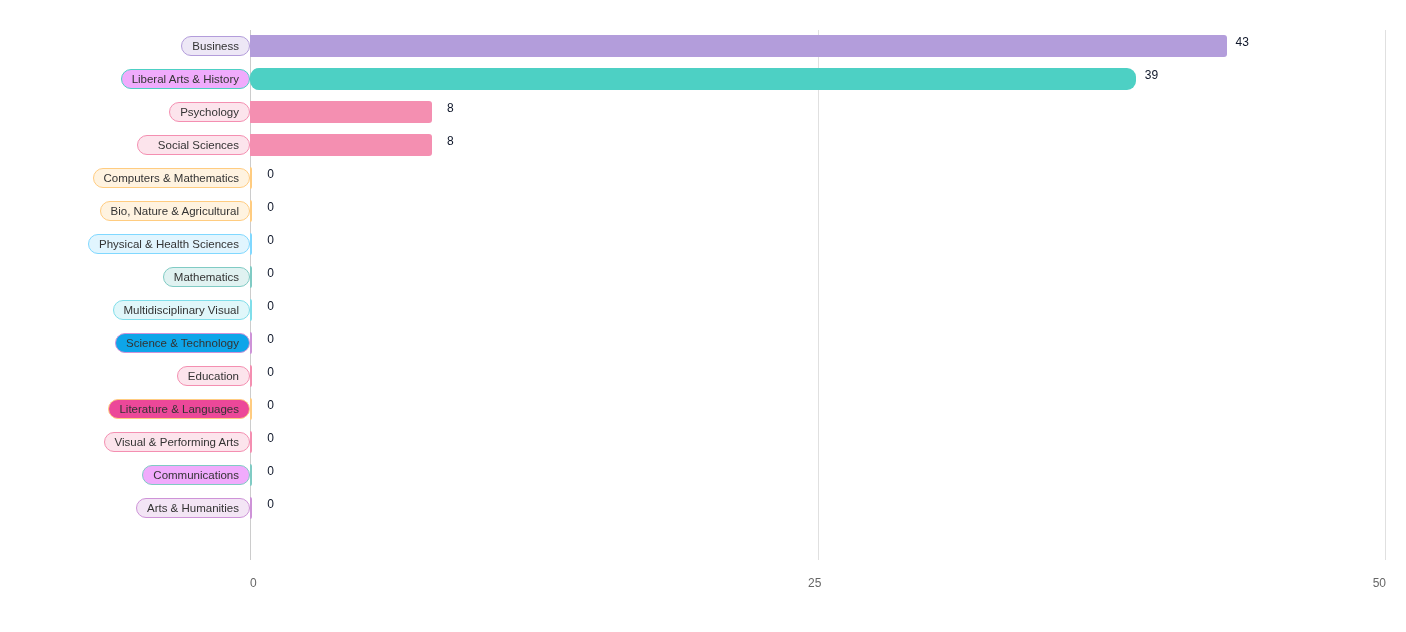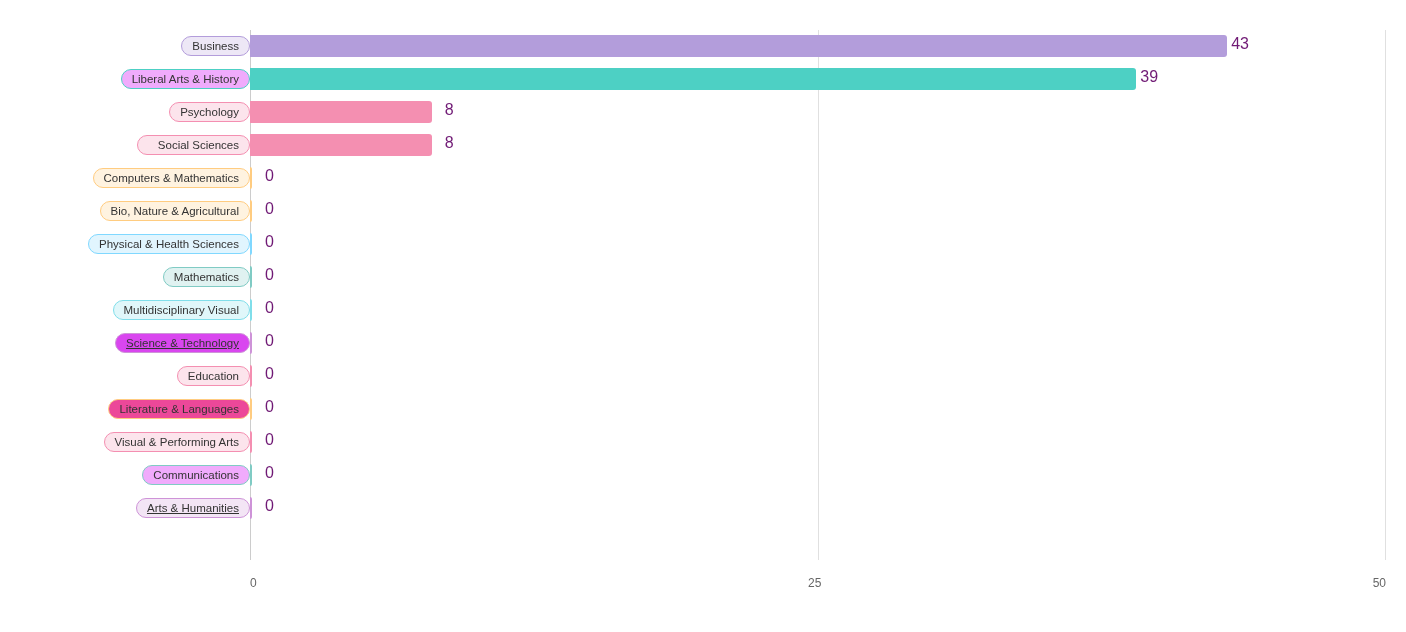--- a/index.html
+++ b/index.html
@@ -81,22 +81,22 @@
     }
     .bar-fill {
       height: 22px;
       border-radius: 0 3px 3px 0;
       position: relative;
       min-width: 2px;
     }
     .bar-value {
       position: absolute;
       right: -22px;
-      font-size: 16px;
-      color: #701a75;
+      font-size: 12px;
+      color: #0f172a;
       font-weight: normal;
     }
     .x-axis {
       position: absolute;
       bottom: 0;
       left: 230px;
       right: 0;
       display: flex;
       justify-content: space-between;
     }
@@ -139,21 +139,21 @@
             <div class="bar-fill" style="width: 86%; background: rgb(179, 157, 219);">
               <span class="bar-value">43</span>
             </div>
           </div>
         </div>
         <div class="bar-row">
           <div class="bar-label">
             <span class="label-pill" style="background: #f0abfc; border: 1px solid rgb(77, 208, 196);">Liberal Arts &amp; History</span>
           </div>
           <div class="bar-track">
-            <div class="bar-fill" style="width: 78%; background: rgb(77, 208, 196);">
+            <div class="bar-fill" style="width: 78%; background: rgb(77, 208, 196); border-radius: 9px;">
               <span class="bar-value">39</span>
             </div>
           </div>
         </div>
         <div class="bar-row">
           <div class="bar-label">
             <span class="label-pill" style="background: rgb(252, 228, 236); border: 1px solid rgb(244, 143, 177);">Psychology</span>
           </div>
           <div class="bar-track">
             <div class="bar-fill" style="width: 16%; background: rgb(244, 143, 177);">
@@ -216,21 +216,21 @@
             <span class="label-pill" style="background: rgb(224, 247, 250); border: 1px solid rgb(128, 222, 234);">Multidisciplinary Visual</span>
           </div>
           <div class="bar-track">
             <div class="bar-fill" style="width: 0%; background: rgb(128, 222, 234);">
               <span class="bar-value">0</span>
             </div>
           </div>
         </div>
         <div class="bar-row">
           <div class="bar-label">
-            <span class="label-pill" style="background: #d946ef; border: 1px solid rgb(206, 147, 216); text-decoration: underline;">Science &amp; Technology</span>
+            <span class="label-pill" style="background: #0ea5e9; border: 1px solid rgb(206, 147, 216);">Science &amp; Technology</span>
           </div>
           <div class="bar-track">
             <div class="bar-fill" style="width: 0%; background: rgb(206, 147, 216);">
               <span class="bar-value">0</span>
             </div>
           </div>
         </div>
         <div class="bar-row">
           <div class="bar-label">
             <span class="label-pill" style="background: rgb(252, 228, 236); border: 1px solid rgb(244, 143, 177);">Education</span>
@@ -266,21 +266,21 @@
             <span class="label-pill" style="background: #f0abfc; border: 1px solid rgb(128, 203, 196);">Communications</span>
           </div>
           <div class="bar-track">
             <div class="bar-fill" style="width: 0%; background: rgb(128, 203, 196);">
               <span class="bar-value">0</span>
             </div>
           </div>
         </div>
         <div class="bar-row">
           <div class="bar-label">
-            <span class="label-pill" style="background: rgb(243, 229, 245); border: 1px solid rgb(206, 147, 216); text-decoration: underline;">Arts &amp; Humanities</span>
+            <span class="label-pill" style="background: rgb(243, 229, 245); border: 1px solid rgb(206, 147, 216);">Arts &amp; Humanities</span>
           </div>
           <div class="bar-track">
             <div class="bar-fill" style="width: 0%; background: rgb(206, 147, 216);">
               <span class="bar-value">0</span>
             </div>
           </div>
         </div>
       </div>
 
     <div class="x-axis">

